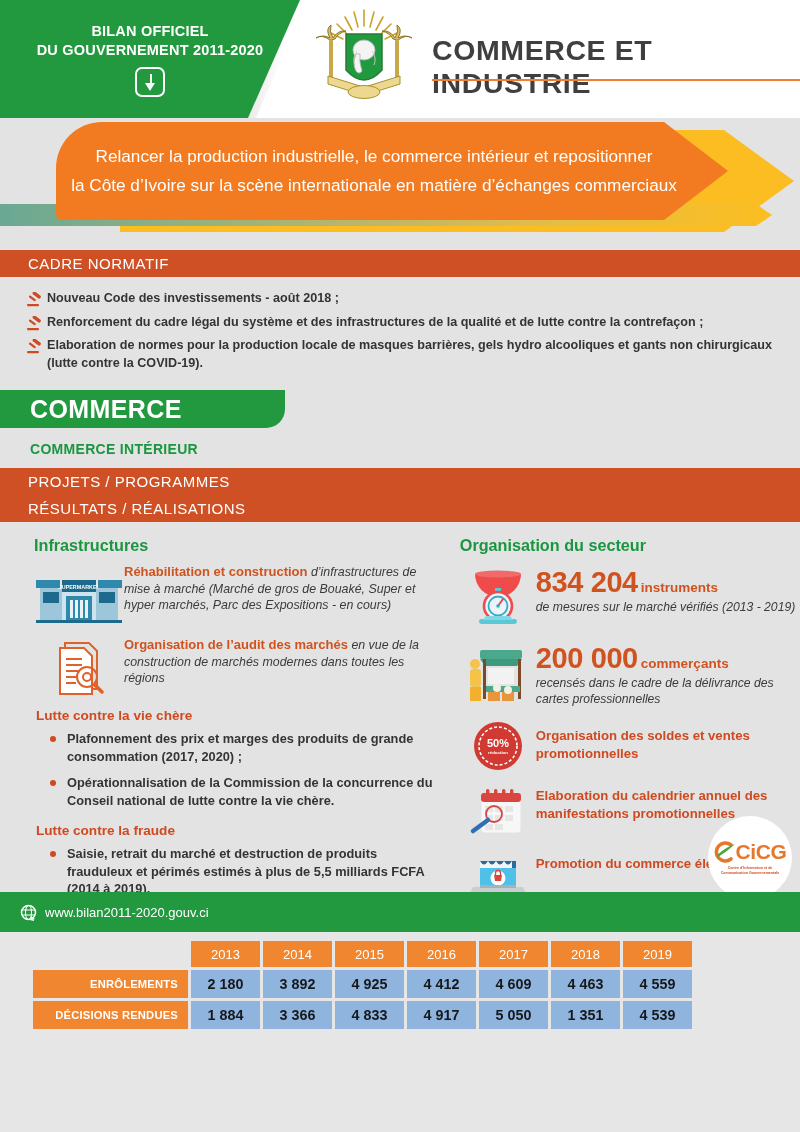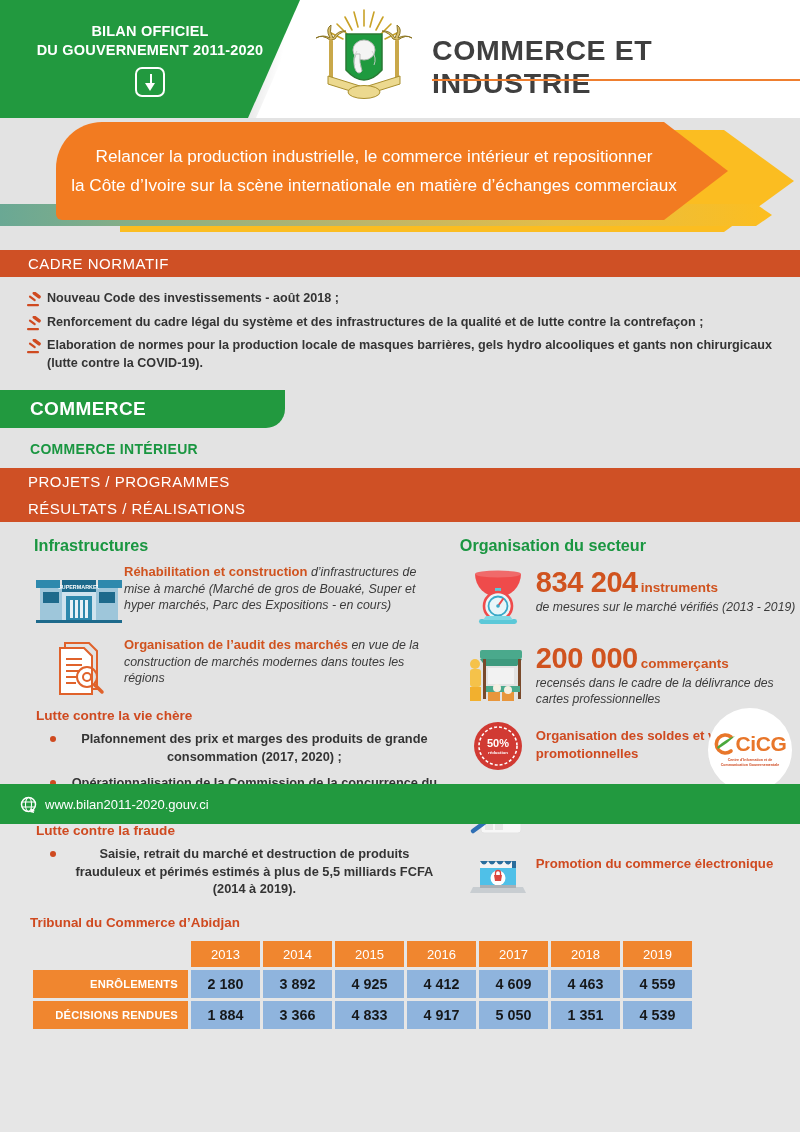--- a/index.html
+++ b/index.html
@@ -2,21 +2,21 @@
 <html><head>
 <meta charset="utf-8">
 <style>
   * { box-sizing: border-box; margin: 0; padding: 0; }
   html, body {
     width: 800px; height: 1132px;
     background: #e6e6e6;
     font-family: "Liberation Sans", sans-serif;
     overflow: hidden;
   }
-  .page { position: relative; width: 800px; height: 824px; background: #e3e3e3; }
+  .page { position: relative; width: 800px; height: 932px; background: #e3e3e3; }
 
   
   .header { position: relative; width: 800px; height: 118px; background: #ffffff; overflow: hidden; }
   .header-green {
     position: absolute; left: 0; top: 0; width: 300px; height: 118px;
     background: #22993f;
     clip-path: polygon(0 0, 300px 0, 248px 118px, 0 118px);
     display: flex; flex-direction: column; align-items: center; justify-content: center;
   }
   .header-green .t1, .header-green .t2 {
@@ -72,21 +72,21 @@
 
   
   .bar-orange {
     width: 800px; height: 27px; background: #cf5025;
     display: flex; align-items: center; padding-left: 28px;
     color: #fff; font-size: 15px; letter-spacing: .5px;
   }
   .bar-green {
     width: 285px; height: 38px; background: #22993f; border-bottom-right-radius: 19px;
     display: flex; align-items: center; padding-left: 30px;
-    color: #fff; font-size: 19px; font-weight: bold; letter-spacing: .4px;
+    color: #fff; font-size: 25px; font-weight: bold; letter-spacing: .4px;
   }
   .sub-green {
     padding: 13px 0 11px 30px; color: #1a9641; font-size: 14px; font-weight: bold; letter-spacing: .3px;
   }
 
   
   .norm-list { padding: 13px 24px 12px 26px; }
   .norm-item { display: flex; align-items: flex-start; margin-bottom: 6px; }
   .gavel { width: 17px; min-width: 17px; height: 15px; margin-top: 2px; margin-right: 4px; }
   .norm-text { font-size: 12.6px; font-weight: bold; color: #343434; line-height: 17.5px; }
@@ -115,21 +115,21 @@
   .ico-txt { flex: 1; font-size: 12.4px; line-height: 16.5px; }
   .ico-txt .b { color: #d0531f; font-weight: bold; font-size: 13px; }
   .ico-txt .i { color: #3b3b3b; font-style: italic; }
 
   .sub-red { color: #cf4a20; font-size: 13.6px; font-weight: bold; margin: 4px 0 7px 2px; }
   .dot-item { display: flex; margin-bottom: 9px; padding-left: 16px; }
   .dot {
     width: 6px; height: 6px; min-width: 6px; border-radius: 50%; background: #cf4a20;
     margin-top: 6px; margin-right: 11px;
   }
-  .dot-text { font-size: 12.8px; font-weight: bold; color: #343434; line-height: 17.5px; text-align: center; }
+  .dot-text { font-size: 12.8px; font-weight: bold; color: #343434; line-height: 17.5px; }
 
   
   .stat-row { display: flex; margin-bottom: 12px; align-items: flex-start; }
   .stat-ico { width: 76px; min-width: 76px; display: flex; justify-content: center; padding-top: 2px; }
   .stat-body { flex: 1; padding-top: 2px; }
   .stat-num { color: #d0531f; font-size: 29px; font-weight: bold; line-height: 32px; letter-spacing: -.4px; }
   .stat-unit { color: #d0531f; font-size: 13.5px; font-weight: bold; margin-left: 3px; }
   .stat-sub { color: #3b3b3b; font-size: 12.2px; font-style: italic; line-height: 16px; margin-top: 1px; }
   .stat-title { color: #cf4a20; font-size: 13.2px; font-weight: bold; line-height: 17.5px; }
 

